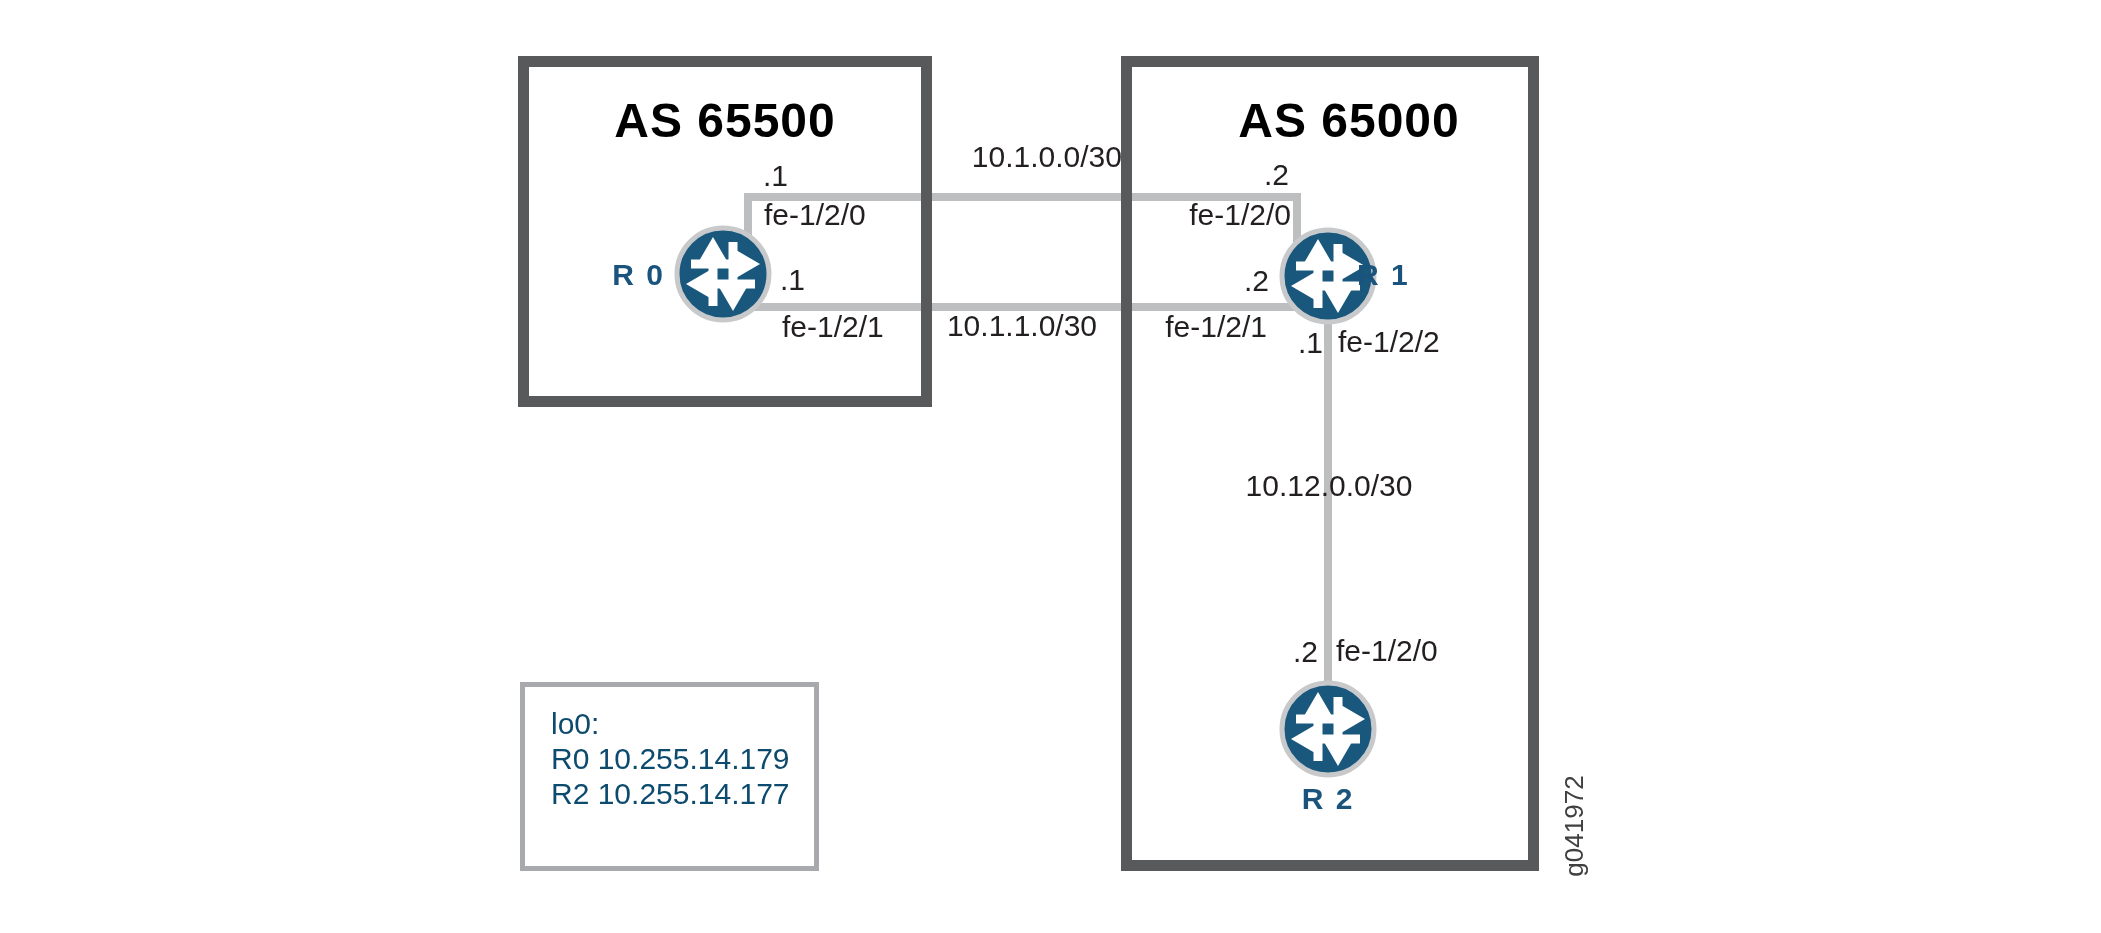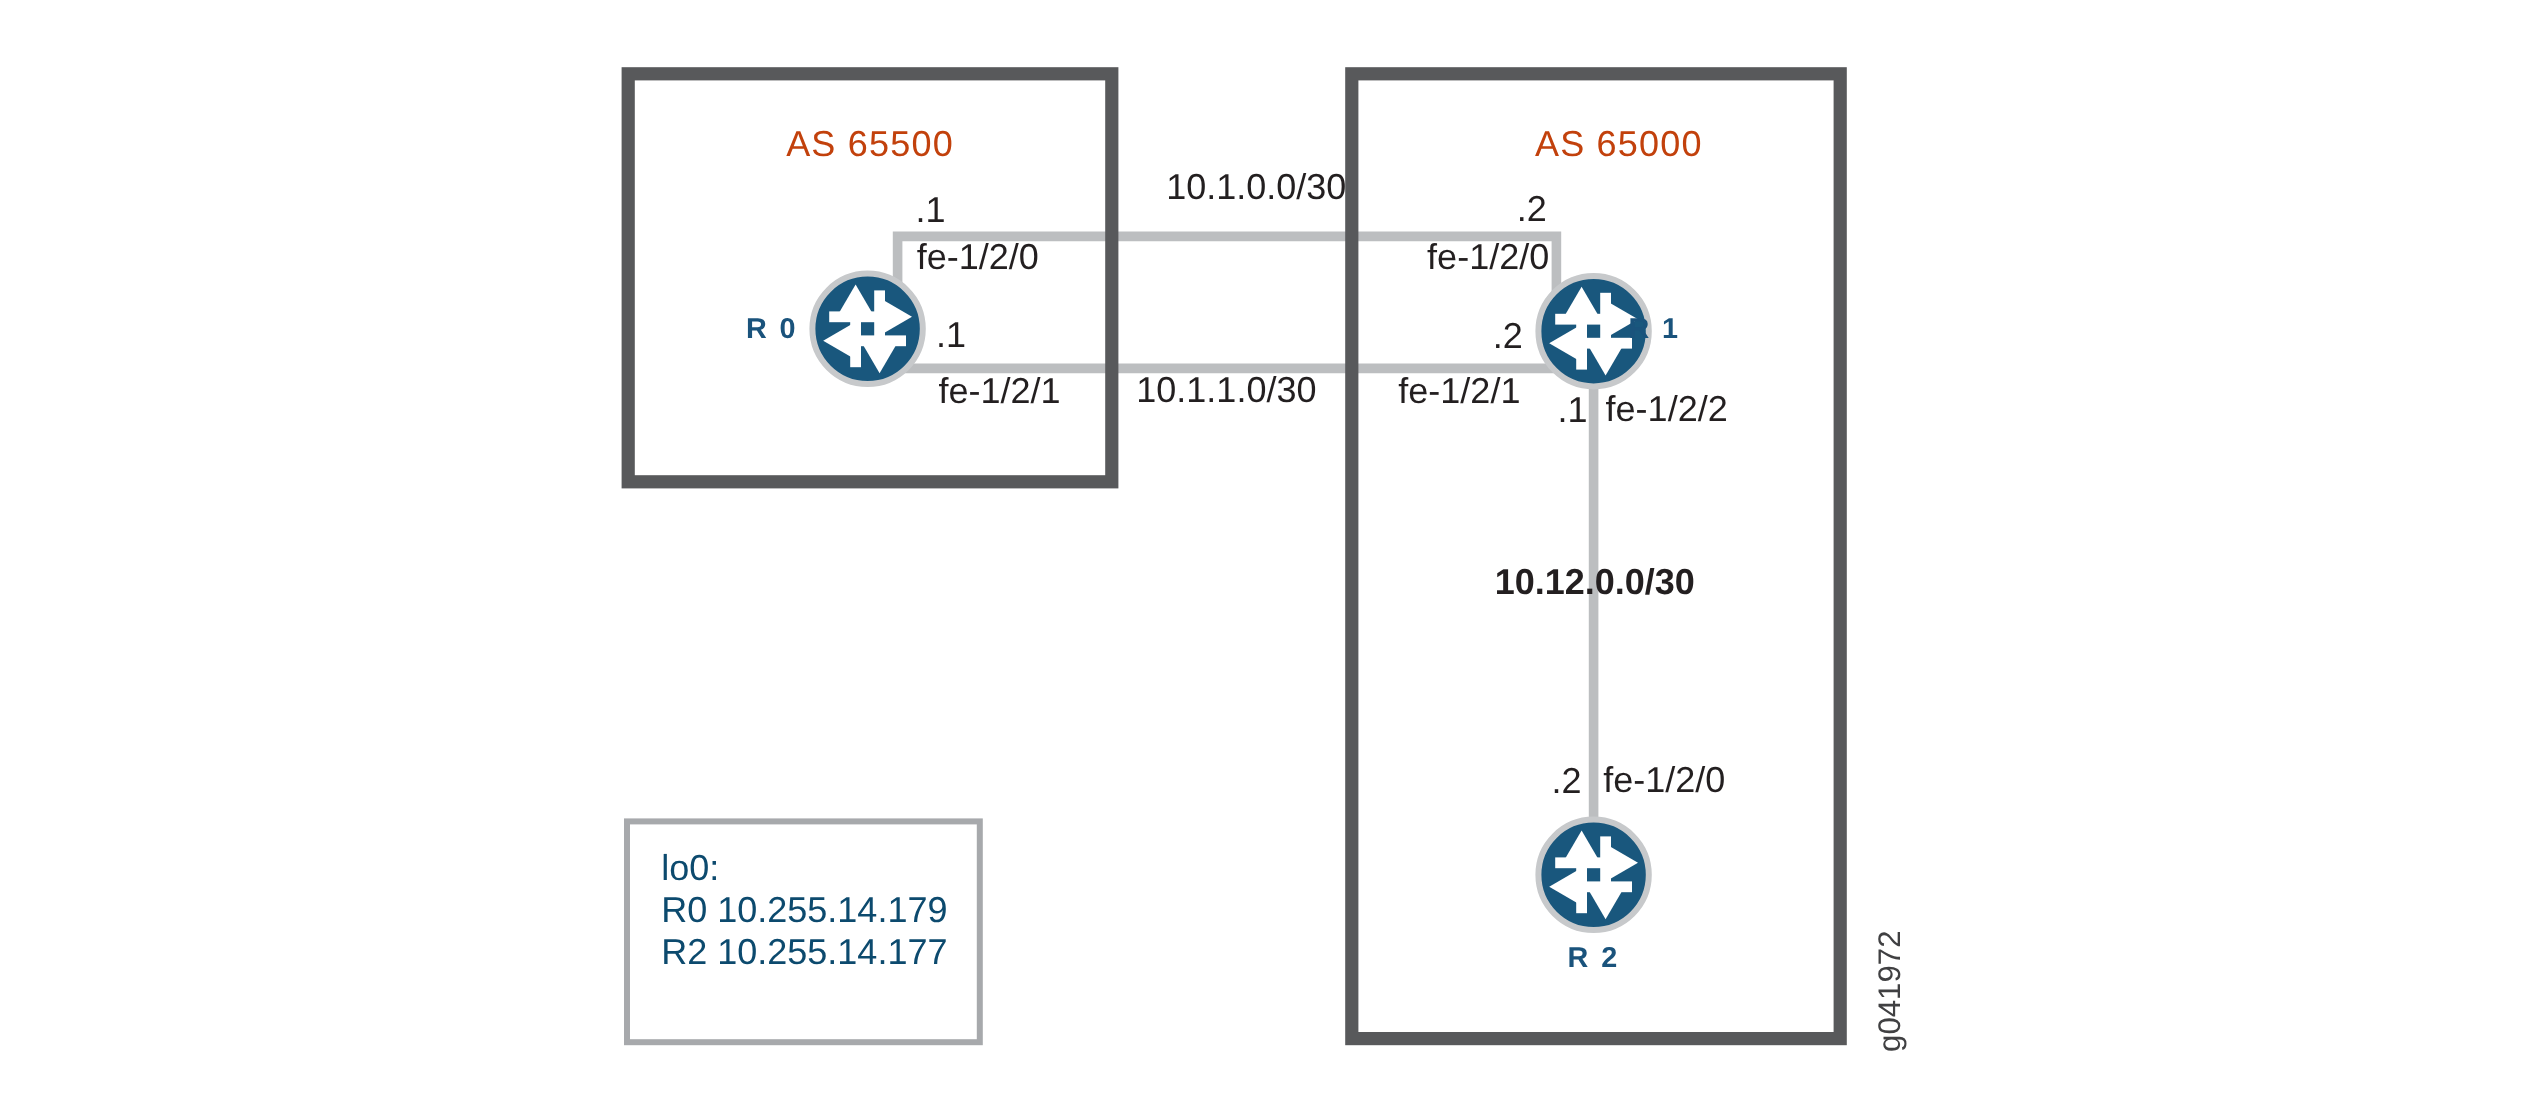--- a/index.html
+++ b/index.html
@@ -4,28 +4,28 @@
 <style>
   html,body{margin:0;padding:0;background:#ffffff;}
   .canvas{
     position:relative;width:2101px;height:933px;background:#ffffff;
     font-family:"Liberation Sans",sans-serif;color:#231F20;overflow:hidden;
   }
   svg.links{position:absolute;left:0;top:0;}
   .as-box{position:absolute;box-sizing:border-box;border:11px solid #58595B;background:transparent;}
   .as-box.b65500{left:518px;top:56px;width:414px;height:351px;}
   .as-box.b65000{left:1121px;top:56px;width:418px;height:815px;}
-  .as-label{position:absolute;font-size:30px;line-height:42px;letter-spacing:1px;color:#c2410c;text-align:center;white-space:nowrap;}
+  .as-label{position:absolute;font-size:48px;line-height:42px;letter-spacing:1px;color:#000000;text-align:center;white-space:nowrap;font-weight:bold;}
   .as-label.l65500{left:518px;top:100px;width:414px;}
   .as-label.l65000{left:1121px;top:100px;width:456px;}
   svg.router{position:absolute;width:104px;height:104px;}
   svg.router.r0{left:671px;top:222px;}
   svg.router.r1{left:1276px;top:224px;}
   svg.router.r2{left:1276px;top:677px;}
-  .rlabel{position:absolute;font-size:24px;line-height:35px;font-weight:700;letter-spacing:2px;color:#1A537C;white-space:nowrap;}
+  .rlabel{position:absolute;font-size:30px;line-height:35px;font-weight:700;letter-spacing:2px;color:#1A537C;white-space:nowrap;}
   .rlabel.r0{left:540px;top:257px;width:125px;text-align:right;}
   .rlabel.r1{left:1357px;top:257px;}
   .rlabel.r2{left:1276px;top:781px;width:104px;text-align:center;}
   .lbl{position:absolute;font-size:30px;line-height:30px;color:#231F20;white-space:nowrap;}
   .ra{text-align:right;}
   .ctr{text-align:center;}
   
   .a-addr-l{left:688px;top:161px;width:100px;}
   .a-if-l{left:764px;top:200px;}
   .a-net{left:922px;top:142px;width:200px;text-align:right;}
@@ -33,21 +33,21 @@
   .a-if-r{left:1141px;top:200px;width:150px;}
   
   .b-addr-l{left:780px;top:265px;}
   .b-if-l{left:782px;top:312px;}
   .b-net{left:922px;top:311px;width:200px;}
   .b-addr-r{left:1169px;top:266px;width:100px;}
   .b-if-r{left:1117px;top:312px;width:150px;}
   
   .c-addr-t{left:1223px;top:328px;width:100px;}
   .c-if-t{left:1338px;top:327px;}
-  .c-net{left:1229px;top:471px;width:200px;font-weight:bold;}
+  .c-net{left:1229px;top:471px;width:200px;}
   .c-addr-b{left:1218px;top:637px;width:100px;}
   .c-if-b{left:1336px;top:636px;}
   .legend{
     position:absolute;left:520px;top:682px;width:299px;height:189px;
     box-sizing:border-box;border:5px solid #A7A9AC;background:#ffffff;
     padding:19px 0 0 26px;
   }
   .legend div{font-size:30px;line-height:35px;color:#0c4a6e;white-space:nowrap;}
   .figure-id{
     position:absolute;left:1519px;top:812px;width:110px;height:28px;

